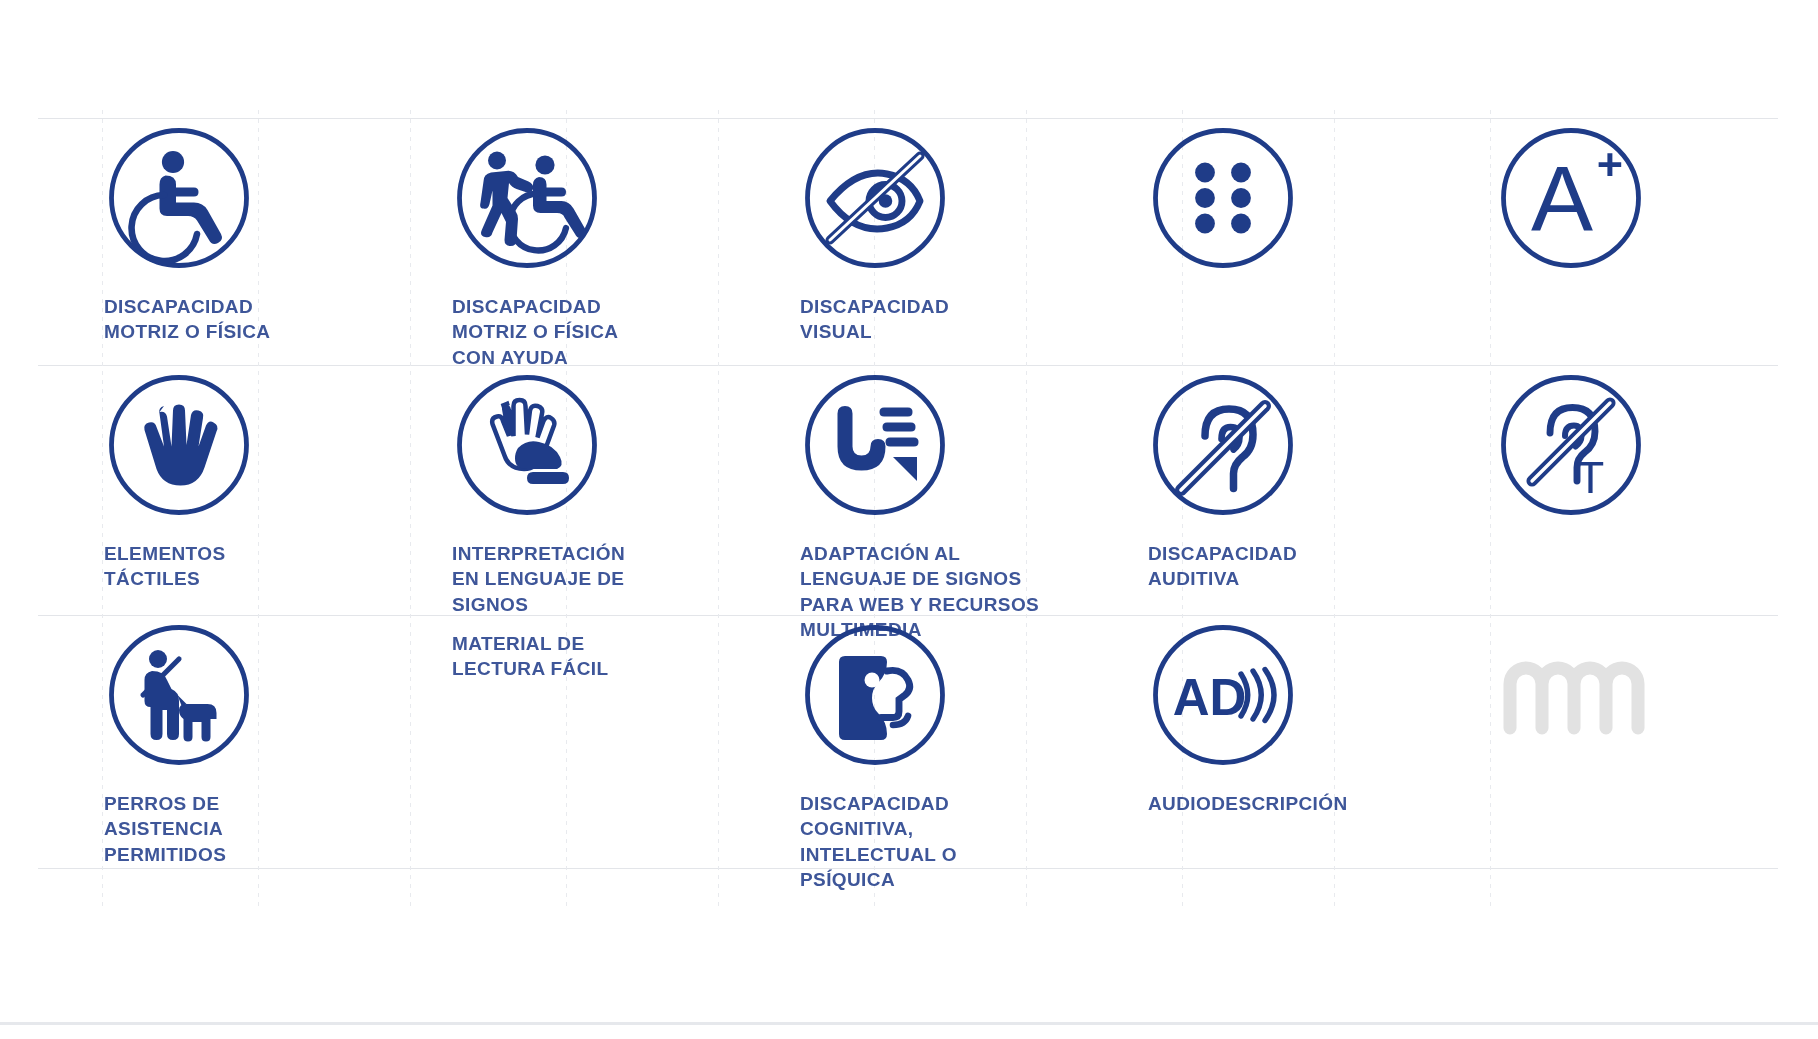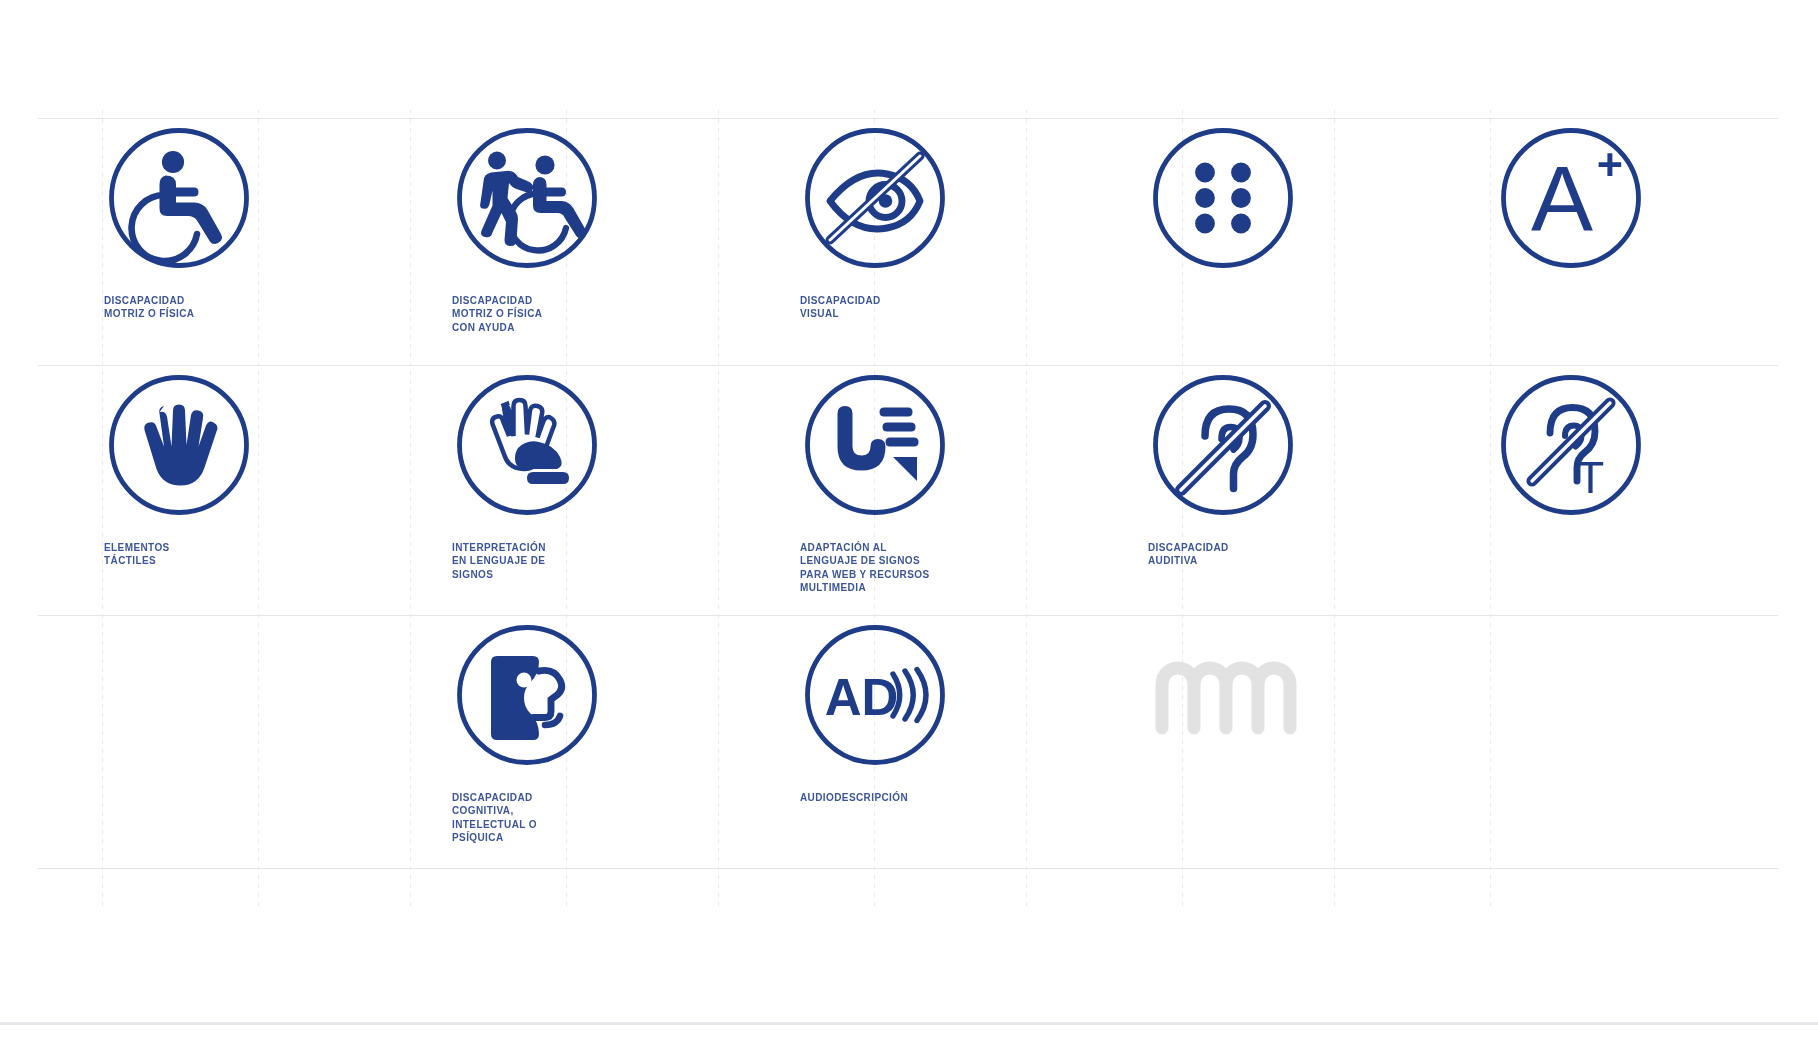--- a/index.html
+++ b/index.html
@@ -32,21 +32,21 @@
     display: grid;
     grid-template-columns: repeat(5, 1fr);
     grid-template-rows: 247px 250px 253px;
   }
   .cell { position: relative; padding-left: 66px; }
   .icon-wrap { height: 160px; display: flex; align-items: center; }
   .icon-wrap svg { display:block; }
   .label {
     margin-top: 16px;
     color: #3e5699;
-    font-size: 10px;
+    font-size: 19px;
     font-weight: bold;
     line-height: 1.33;
     letter-spacing: 0.4px;
     text-transform: uppercase;
     white-space: pre-line;
   }
 </style>
 </head>
 <body>
 
@@ -203,22 +203,39 @@
           <circle cx="50" cy="50" r="45" fill="none" stroke="#1f3c88" stroke-width="3.2"></circle>
           <path d="M36 42 q0 -17 15 -17 q15 0 15 16 q0 9 -7 14 q-5 4 -5 10 l0 9" fill="none" stroke="#1f3c88" stroke-width="4.6" stroke-linecap="round"></path>
           <path d="M46 44 q0 -7 6 -7 q5 0 5 7 q0 4 -4 7" fill="none" stroke="#1f3c88" stroke-width="4" stroke-linecap="round"></path>
           <line x1="24" y1="74" x2="76" y2="22" stroke="#1f3c88" stroke-width="7.4" stroke-linecap="round"></line>
           <line x1="24" y1="74" x2="76" y2="22" stroke="#ffffff" stroke-width="2.2" stroke-linecap="round"></line>
           <text x="63" y="82" font-family="Liberation Sans, sans-serif" font-size="30" fill="#1f3c88" text-anchor="middle">T</text>
         </svg>
       </div>
     </div>
 
-
-    <div class="cell">
+    <div class="cell">
+      <div class="icon-wrap">
+        <svg width="150" height="150" viewBox="0 0 100 100">
+          <circle cx="50" cy="50" r="45" fill="none" stroke="#1f3c88" stroke-width="3.2"></circle>
+          <circle cx="36" cy="26" r="6" fill="#1f3c88"></circle>
+          <path d="M32 34 q-5 1 -5 6 l0 14 q0 4 4 4 l0 18 q0 4 4 4 q4 0 4 -4 l0 -16 l3 0 l0 16 q0 4 4 4 q4 0 4 -4 l0 -22 q0 -6 -5 -8 l-3 -6 q-2 -6 -10 -6 z" fill="#1f3c88"></path>
+          <line x1="26" y1="50" x2="50" y2="26" stroke="#1f3c88" stroke-width="3.4" stroke-linecap="round"></line>
+          <path d="M55 56 l14 0 q6 0 6 6 l0 4 l-4 0 l0 12 q0 3 -3 3 q-3 0 -3 -3 l0 -10 l-6 0 l0 10 q0 3 -3 3 q-3 0 -3 -3 l0 -12 q-3 -2 -3 -6 q0 -4 5 -4 z" fill="#1f3c88"></path>
+          <path d="M55 56 l-6 -6 l3 8 z" fill="#1f3c88"></path>
+        </svg>
+      </div>
+      <div class="label">PERROS DE
+ASISTENCIA
+PERMITIDOS</div>
+    </div>
+
+    <div class="cell">
+      <div class="label">MATERIAL DE
+LECTURA FÁCIL</div>
     </div>
 
     <div class="cell">
       <div class="icon-wrap">
         <svg width="150" height="150" viewBox="0 0 100 100">
           <circle cx="50" cy="50" r="45" fill="none" stroke="#1f3c88" stroke-width="3.2"></circle>
           <path d="M26 28 q0 -4 4 -4 l24 0 q4 0 4 4 q0 8 -6 14 q-4 4 -4 10 q0 6 4 10 q6 6 6 14 q0 4 -4 4 l-24 0 q-4 0 -4 -4 z" fill="#1f3c88"></path>
           <circle cx="48" cy="40" r="5" fill="#ffffff"></circle>
           <path d="M58 34 q10 -2 14 6 q3 6 -2 10 l-4 3 l0 8 q0 4 -4 4 l-8 0" fill="none" stroke="#1f3c88" stroke-width="4.6" stroke-linecap="round"></path>
           <path d="M62 70 q8 0 10 -6" fill="none" stroke="#1f3c88" stroke-width="4.4" stroke-linecap="round"></path>

